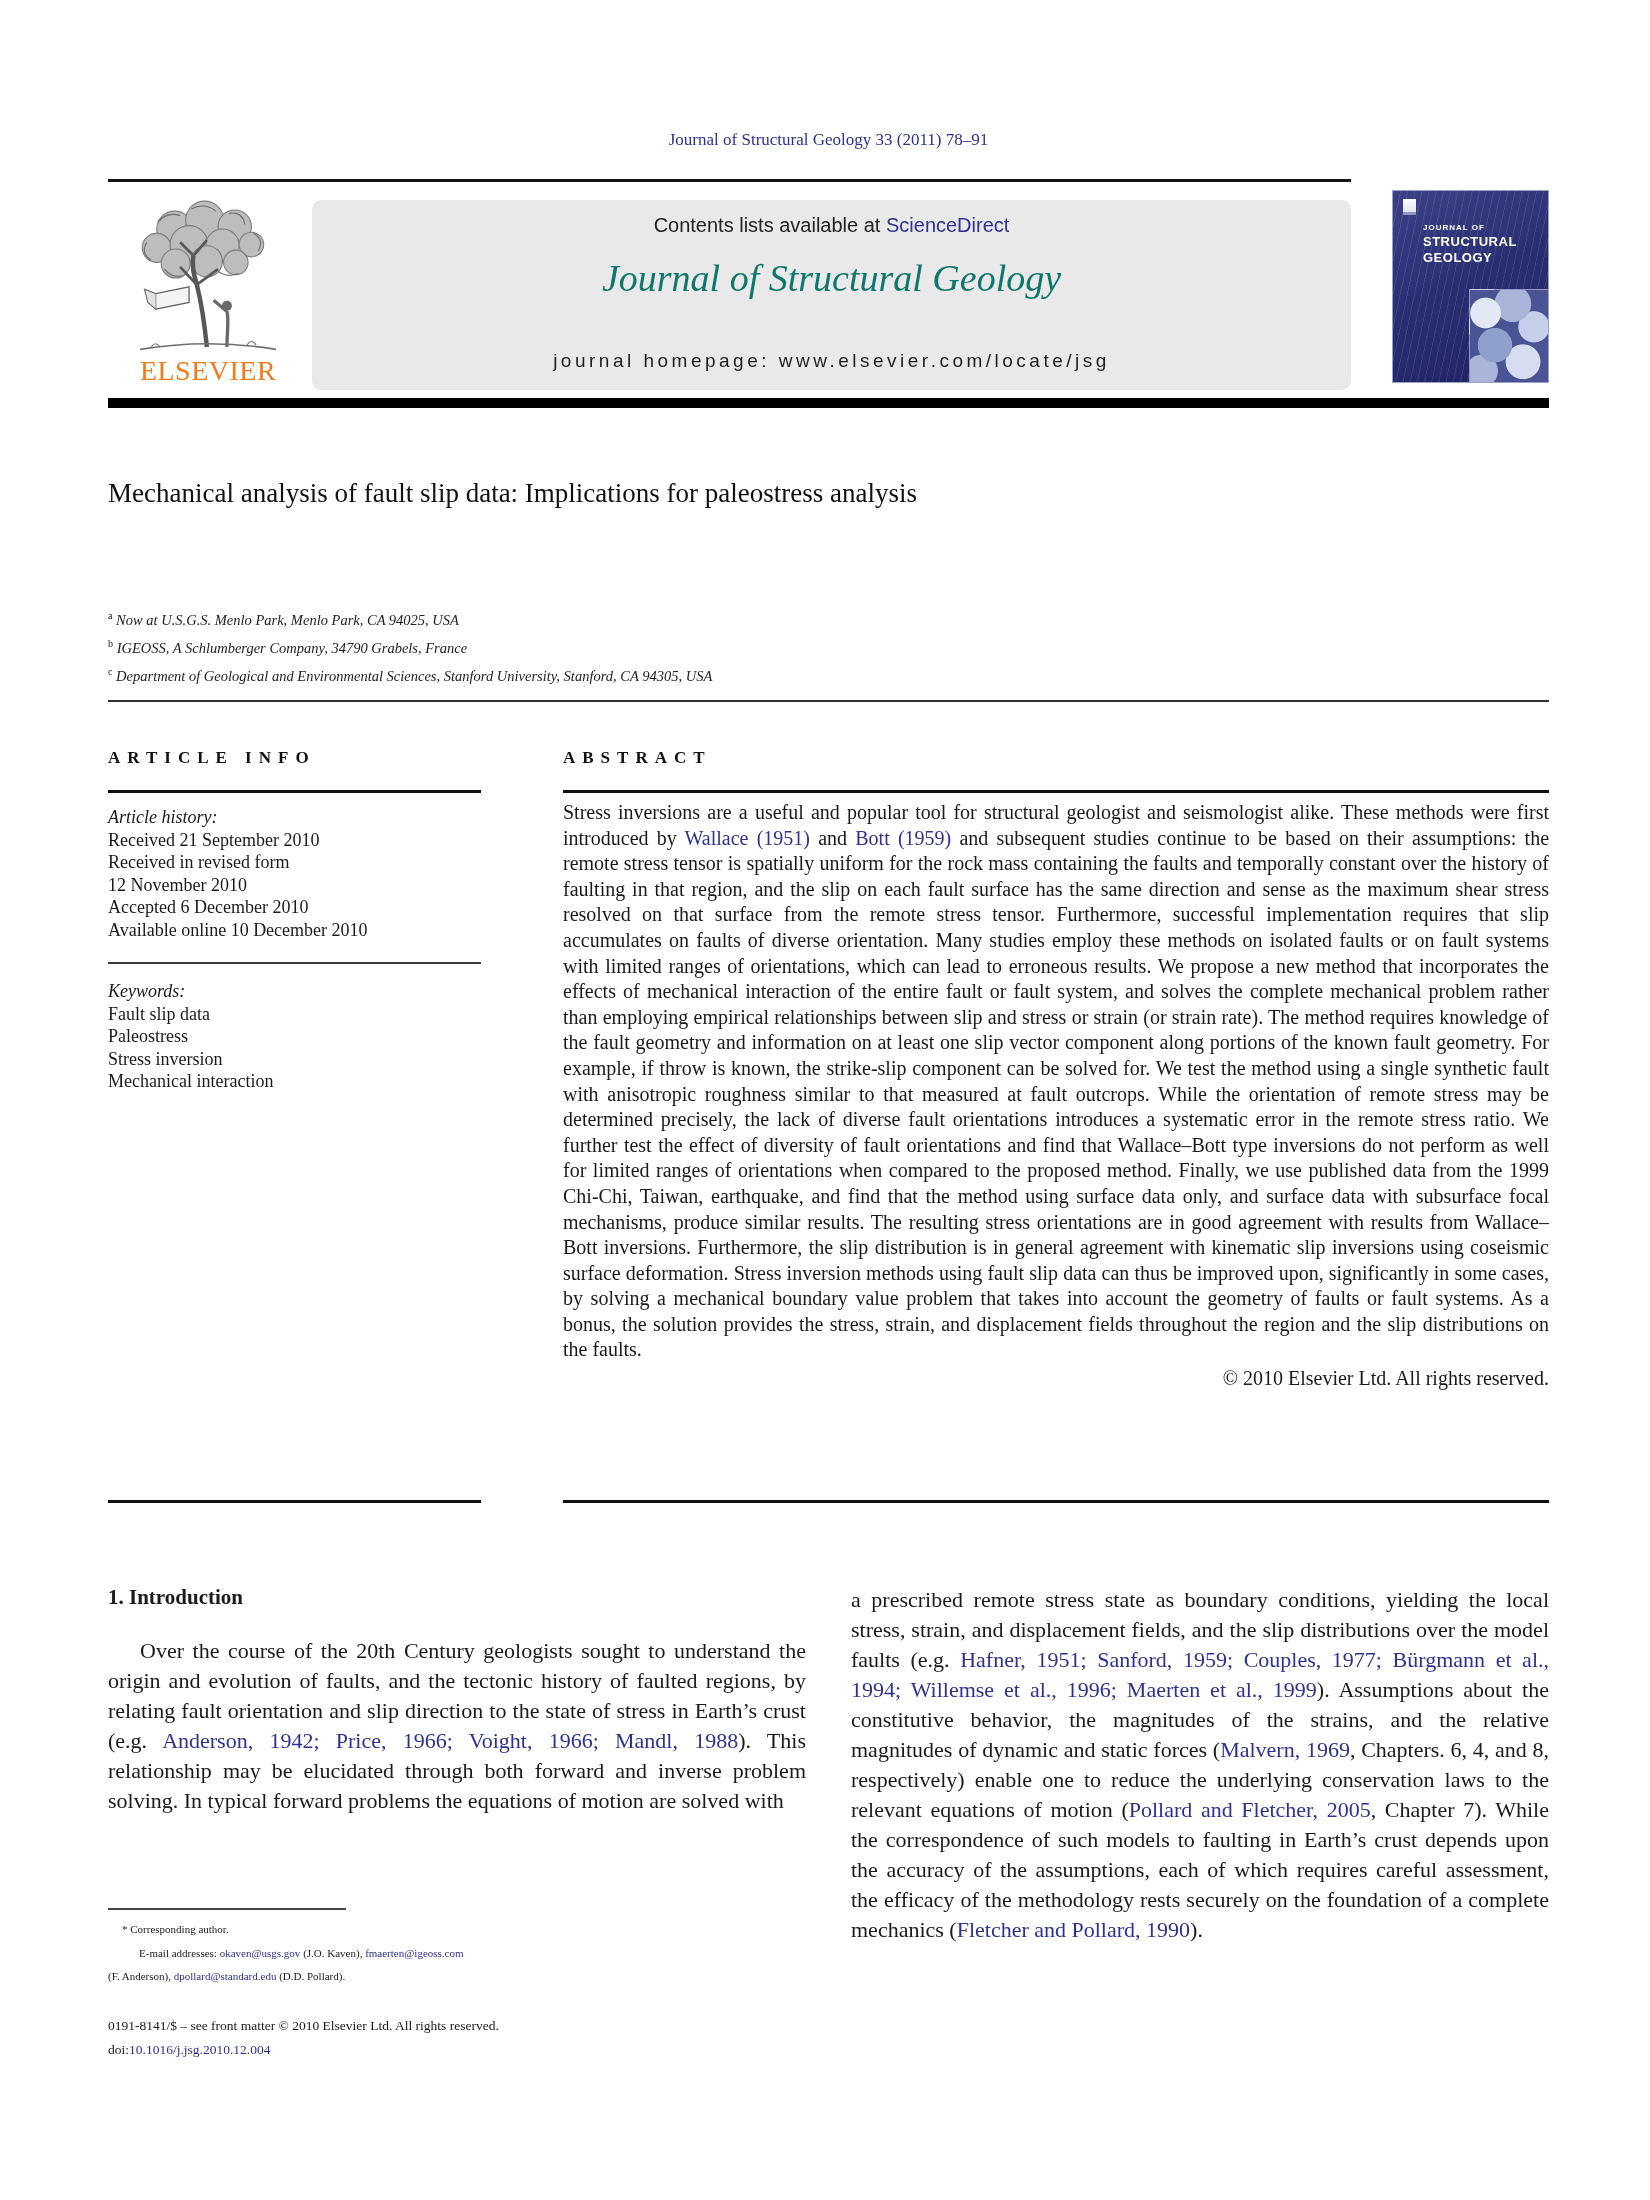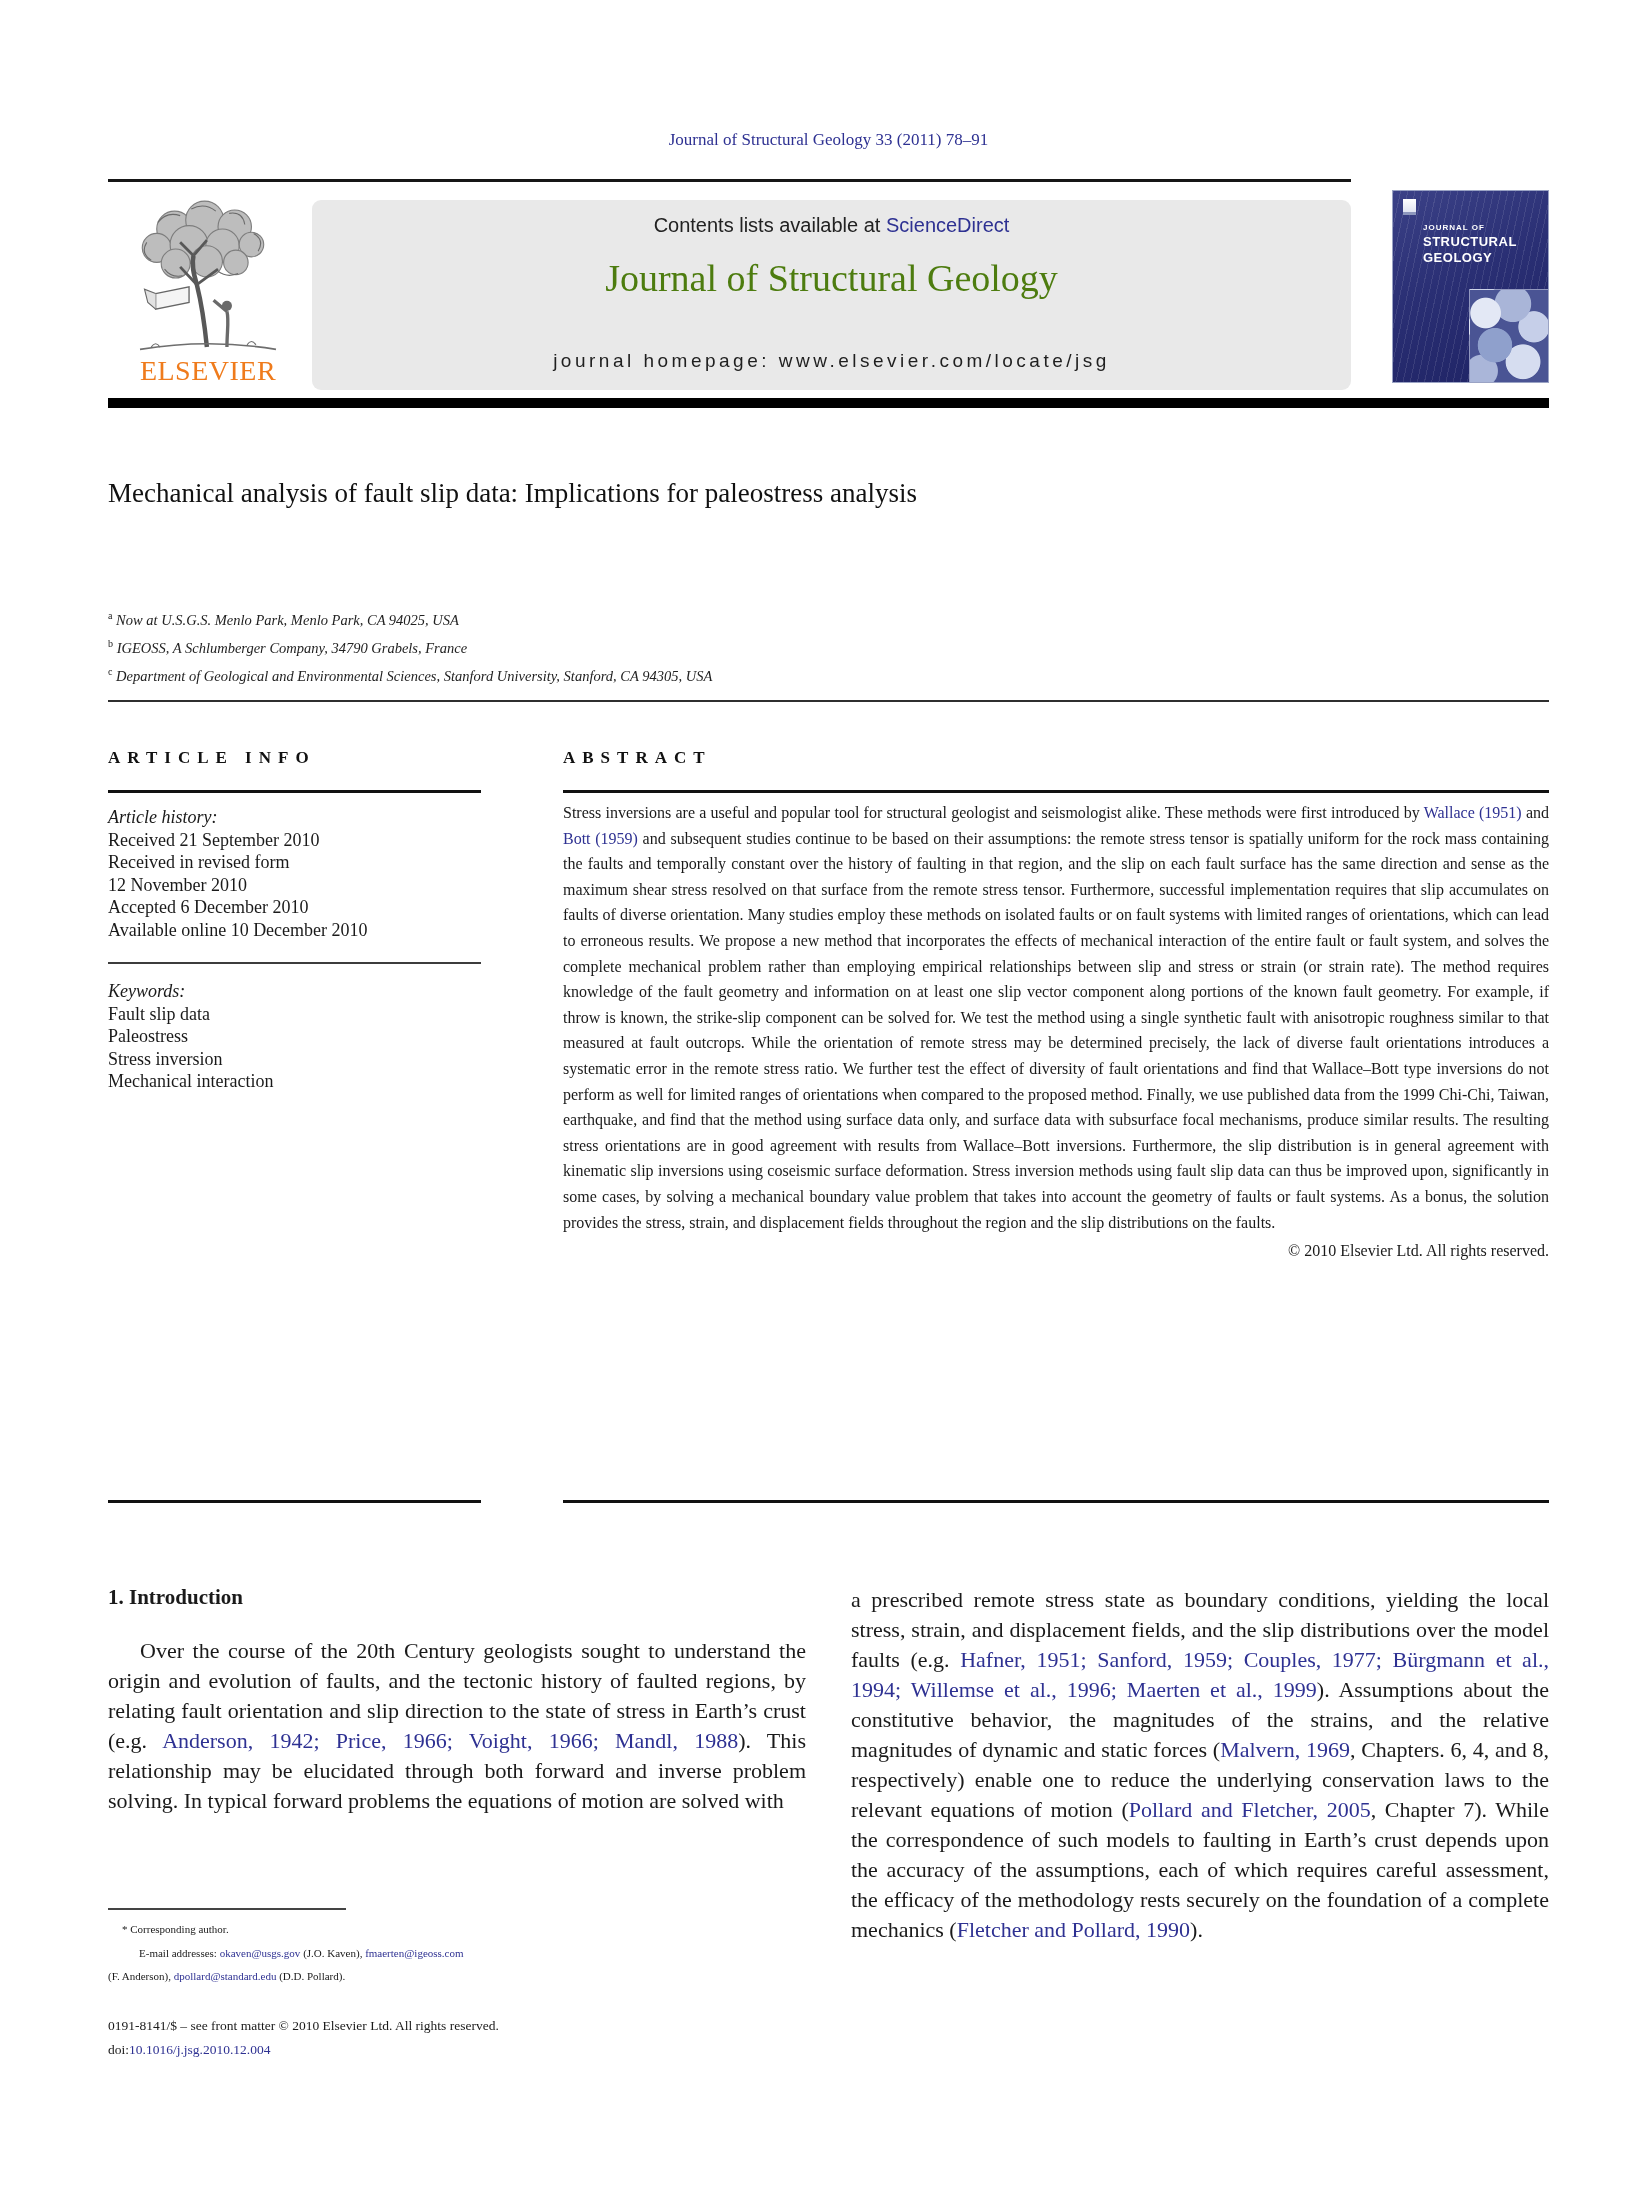--- a/index.html
+++ b/index.html
@@ -22,21 +22,21 @@
   .colrule-right{left:547px;top:1500px;width:986px;height:3px;background:#111;}
   .fn-rule{left:92px;top:1908px;width:238px;height:1.5px;background:#444;}
 
   
   .logo-block{left:92px;top:200px;width:200px;height:190px;text-align:center;}
   .tree-svg{display:block;margin:0 auto;}
   .els-word{font-size:28px;letter-spacing:.5px;color:#ef7b1c;line-height:28px;margin-top:1px;}
   .graybox{left:296px;top:200px;width:1039px;height:190px;background:#e9e9e9;border-radius:9px;}
   .contents-line{position:absolute;top:14px;left:0;width:100%;text-align:center;
       font-family:"Liberation Sans",sans-serif;font-size:20px;color:#222;}
-  .jtitle{position:absolute;top:56px;left:0;width:100%;text-align:center;font-size:38px;color:#4d7c0f;}
+  .jtitle{position:absolute;top:56px;left:0;width:100%;text-align:center;font-size:38px;color:#0f766e;font-style:italic;}
   .homepage{position:absolute;top:150px;left:0;width:100%;text-align:center;
       font-family:"Liberation Sans",sans-serif;font-size:19px;letter-spacing:3.5px;color:#1f1f1f;}
 
   
   .cover{left:1376px;top:190px;width:157px;height:193px;
      background:linear-gradient(155deg,#3b4187 0%,#2a2f74 45%,#1e2263 100%);
      border:1px solid #9aa3c4;box-sizing:border-box;}
   .cover::before{content:"";position:absolute;inset:0;
      background:repeating-linear-gradient(102deg,rgba(255,255,255,.18) 0 1px,transparent 1px 7px);
      opacity:.55;}
@@ -70,21 +70,21 @@
 
   
   .sec-heading{font-size:17px;font-weight:bold;letter-spacing:7px;color:#111;}
   .info-heading{left:92px;top:748px;}
   .abs-heading{left:547px;top:748px;}
   .history-block{left:92px;top:806px;width:373px;font-size:18px;line-height:22.5px;}
   .keywords-block{left:92px;top:980px;width:373px;font-size:18px;line-height:22.5px;}
   .info-label{font-style:italic;}
 
   
-  .abs-body{left:547px;top:800px;width:986px;font-size:16px;line-height:25.6px;text-align:justify;}
+  .abs-body{left:547px;top:800px;width:986px;font-size:20px;line-height:25.6px;text-align:justify;}
   .abs-copyright{text-align:right;margin-top:3px;}
 
   
   .intro-h{left:92px;top:1585px;font-size:21px;font-weight:bold;margin:0;}
   .intro-left{left:92px;top:1636px;width:698px;font-size:22px;line-height:30px;text-align:justify;text-indent:32px;}
   .intro-right{left:835px;top:1585px;width:698px;font-size:22px;line-height:30px;text-align:justify;}
 
   
   .fn-block{left:92px;top:1918px;width:700px;font-size:11px;line-height:23.5px;}
   .fn1{padding-left:14px;}

